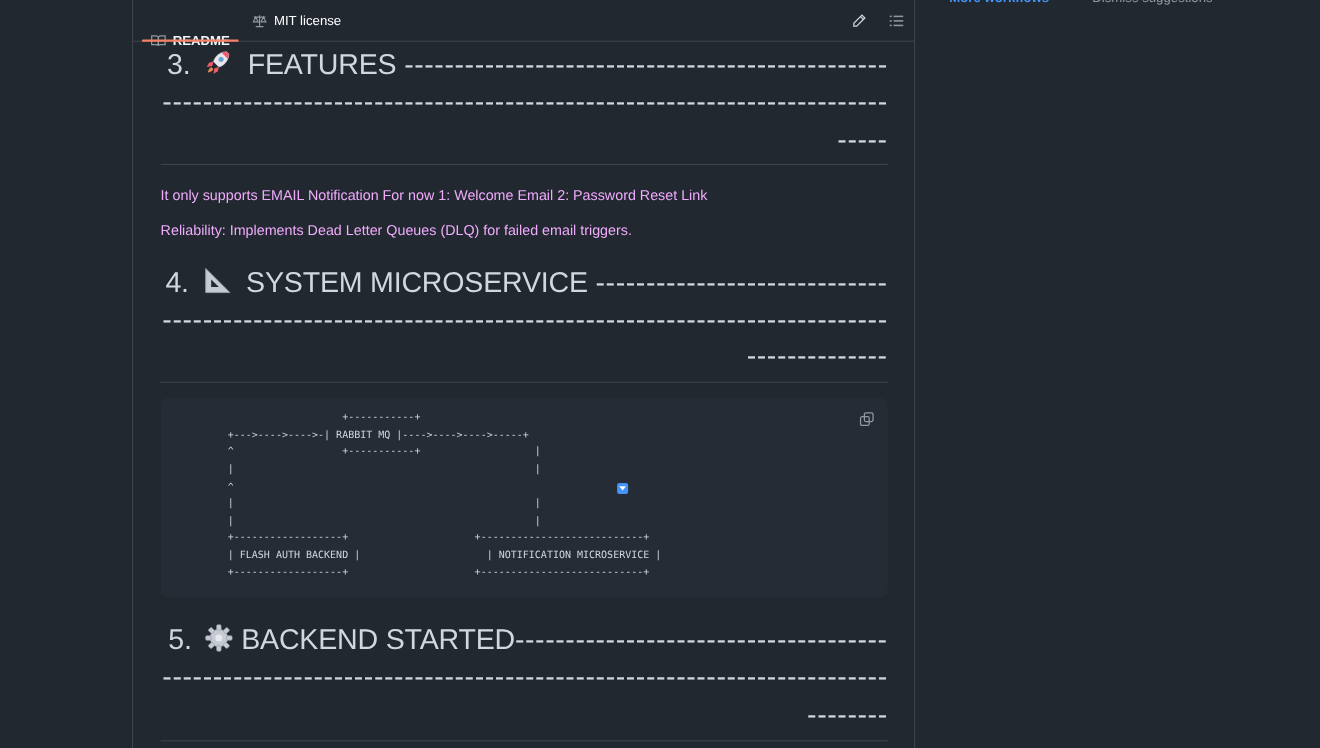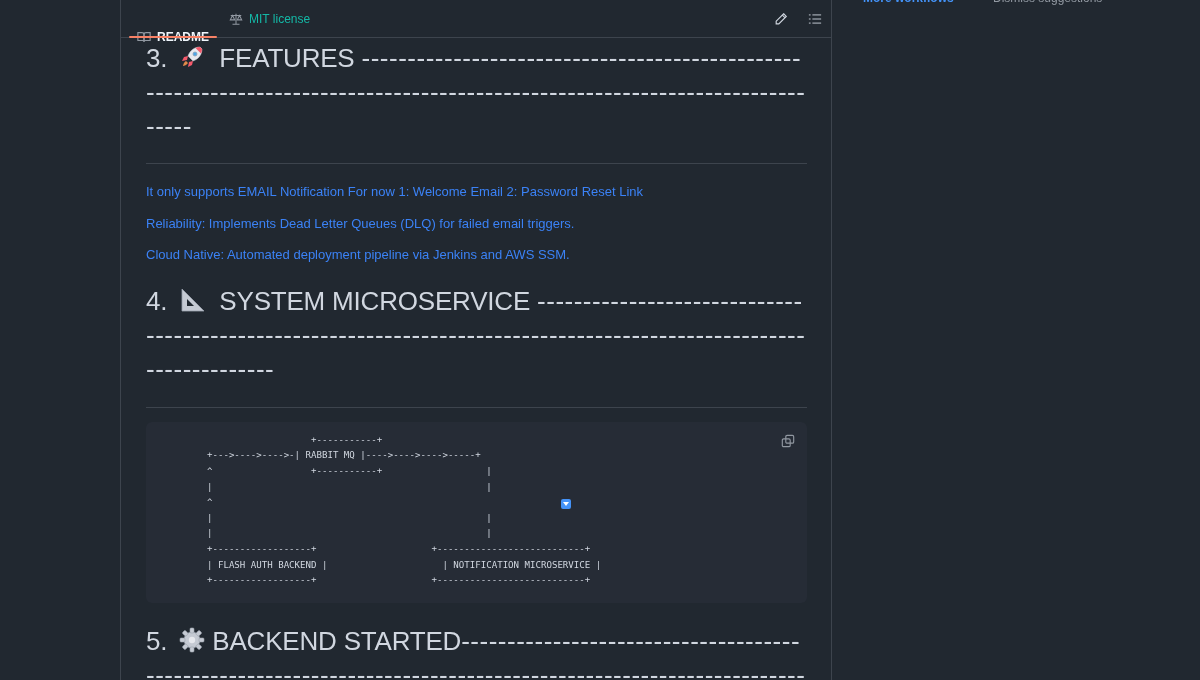--- a/index.html
+++ b/index.html
@@ -13,46 +13,47 @@
     border-left: 1px solid #3d444d; border-right: 1px solid #3d444d;
     background: #212830; overflow: hidden;
   }
 
   .tabbar {
     position: relative; height: 38px; border-bottom: 1px solid #3d444d;
     display: flex; align-items: stretch; padding-left: 8px;
   }
   .tab {
     display: flex; align-items: center; gap: 6px; padding: 0 8px;
-    font-size: 12px; color: #14b8a6; position: relative; cursor: pointer;
+    font-size: 12px; color: #ffffff; position: relative; cursor: pointer;
   }
   .tab.active { font-weight: bold; color: #f0f6fc; margin-top: 36px; }
   .tab.active::after {
     content: ""; position: absolute; left: 0; right: 0; bottom: -1px; height: 2px;
     background: #f78166; border-radius: 2px;
   }
   .tab + .tab { margin-left: 4px; }
   .tab .ico { width: 14px; height: 14px; display: inline-block; color: #9198a1; }
 
   .tab-actions { position: absolute; right: 6px; top: 0; height: 38px; display: flex; align-items: center; gap: 14px; }
   .icon-btn { width: 20px; height: 20px; display: flex; align-items: center; justify-content: center; color: #9198a1; cursor: pointer; }
 
   .article { padding: 0 24px 0 25px; }
 
   h2.sec {
     font-size: 26px; font-weight: normal; color: #d1d7e0; line-height: 1.3;
-    letter-spacing: -0.2px; padding-top: 4px; padding-bottom: 20px;
+    letter-spacing: -0.2px; padding-top: 4px; padding-bottom: 6px;
     border-bottom: 1px solid #3d444d; margin-bottom: 18px;
     word-break: break-all;
+    text-align: right;
   }
   h2.sec .num, h2.sec .title { color: #d1d7e0; }
   h2.sec .emoji { display: inline-block; width: 28px; height: 28px; vertical-align: -4px; margin: 0 6px 0 4px; }
   h2.sec .dashes { color: #d1d7e0; letter-spacing: 0.5px; }
 
-  p.line { font-size: 13px; color: #3b82f6; line-height: 20px; margin-bottom: 11.5px; }
+  p.line { font-size: 13px; color: #f0abfc; line-height: 20px; margin-bottom: 11.5px; }
 
   .pre-wrap {
     position: relative; background: #262c36; border-radius: 6px;
     margin: 14px 0 18px 0; height: 181px;
   }
   pre.ascii {
     font-family: "DejaVu Sans Mono", "Liberation Mono", monospace;
     font-size: 9.1px; line-height: 15.6px; color: #d1d7e0;
     position: absolute; left: 61px; top: 11px; white-space: pre;
   }
@@ -133,21 +134,20 @@
             <path d="M10 13l-4 1 -2 4 5-1z" fill="#f4596b"></path>
             <path d="M15 18l-1 4-4 2 1-5z" fill="#f4596b"></path>
             <path d="M8 18c-2 1-3 4-3 5 1 0 4-1 5-3z" fill="#e08a4a"></path>
           </svg>
       </span>
       <span class="title">FEATURES</span>
       <span class="dashes">-----------------------------------------------------------------------------------------------------------------------------</span>
     </h2>
     <p class="line">It only supports EMAIL Notification For now 1: Welcome Email 2: Password Reset Link</p>
     <p class="line">Reliability: Implements Dead Letter Queues (DLQ) for failed email triggers.</p>
-    <p class="line">Cloud Native: Automated deployment pipeline via Jenkins and AWS SSM.</p>
 
     <h2 class="sec" style="margin-top:16px;margin-bottom:0;">
       <span class="num">4.</span>
       <span class="emoji">
         <svg width="28" height="28" viewBox="0 0 28 28">
             <path d="M4 3v22h22z" fill="#c5cad3" stroke="#9aa1ad" stroke-width="0.8"></path>
             <path d="M9 13v7h7z" fill="#212830"></path>
           </svg>
       </span>
       <span class="title">SYSTEM MICROSERVICE</span>

